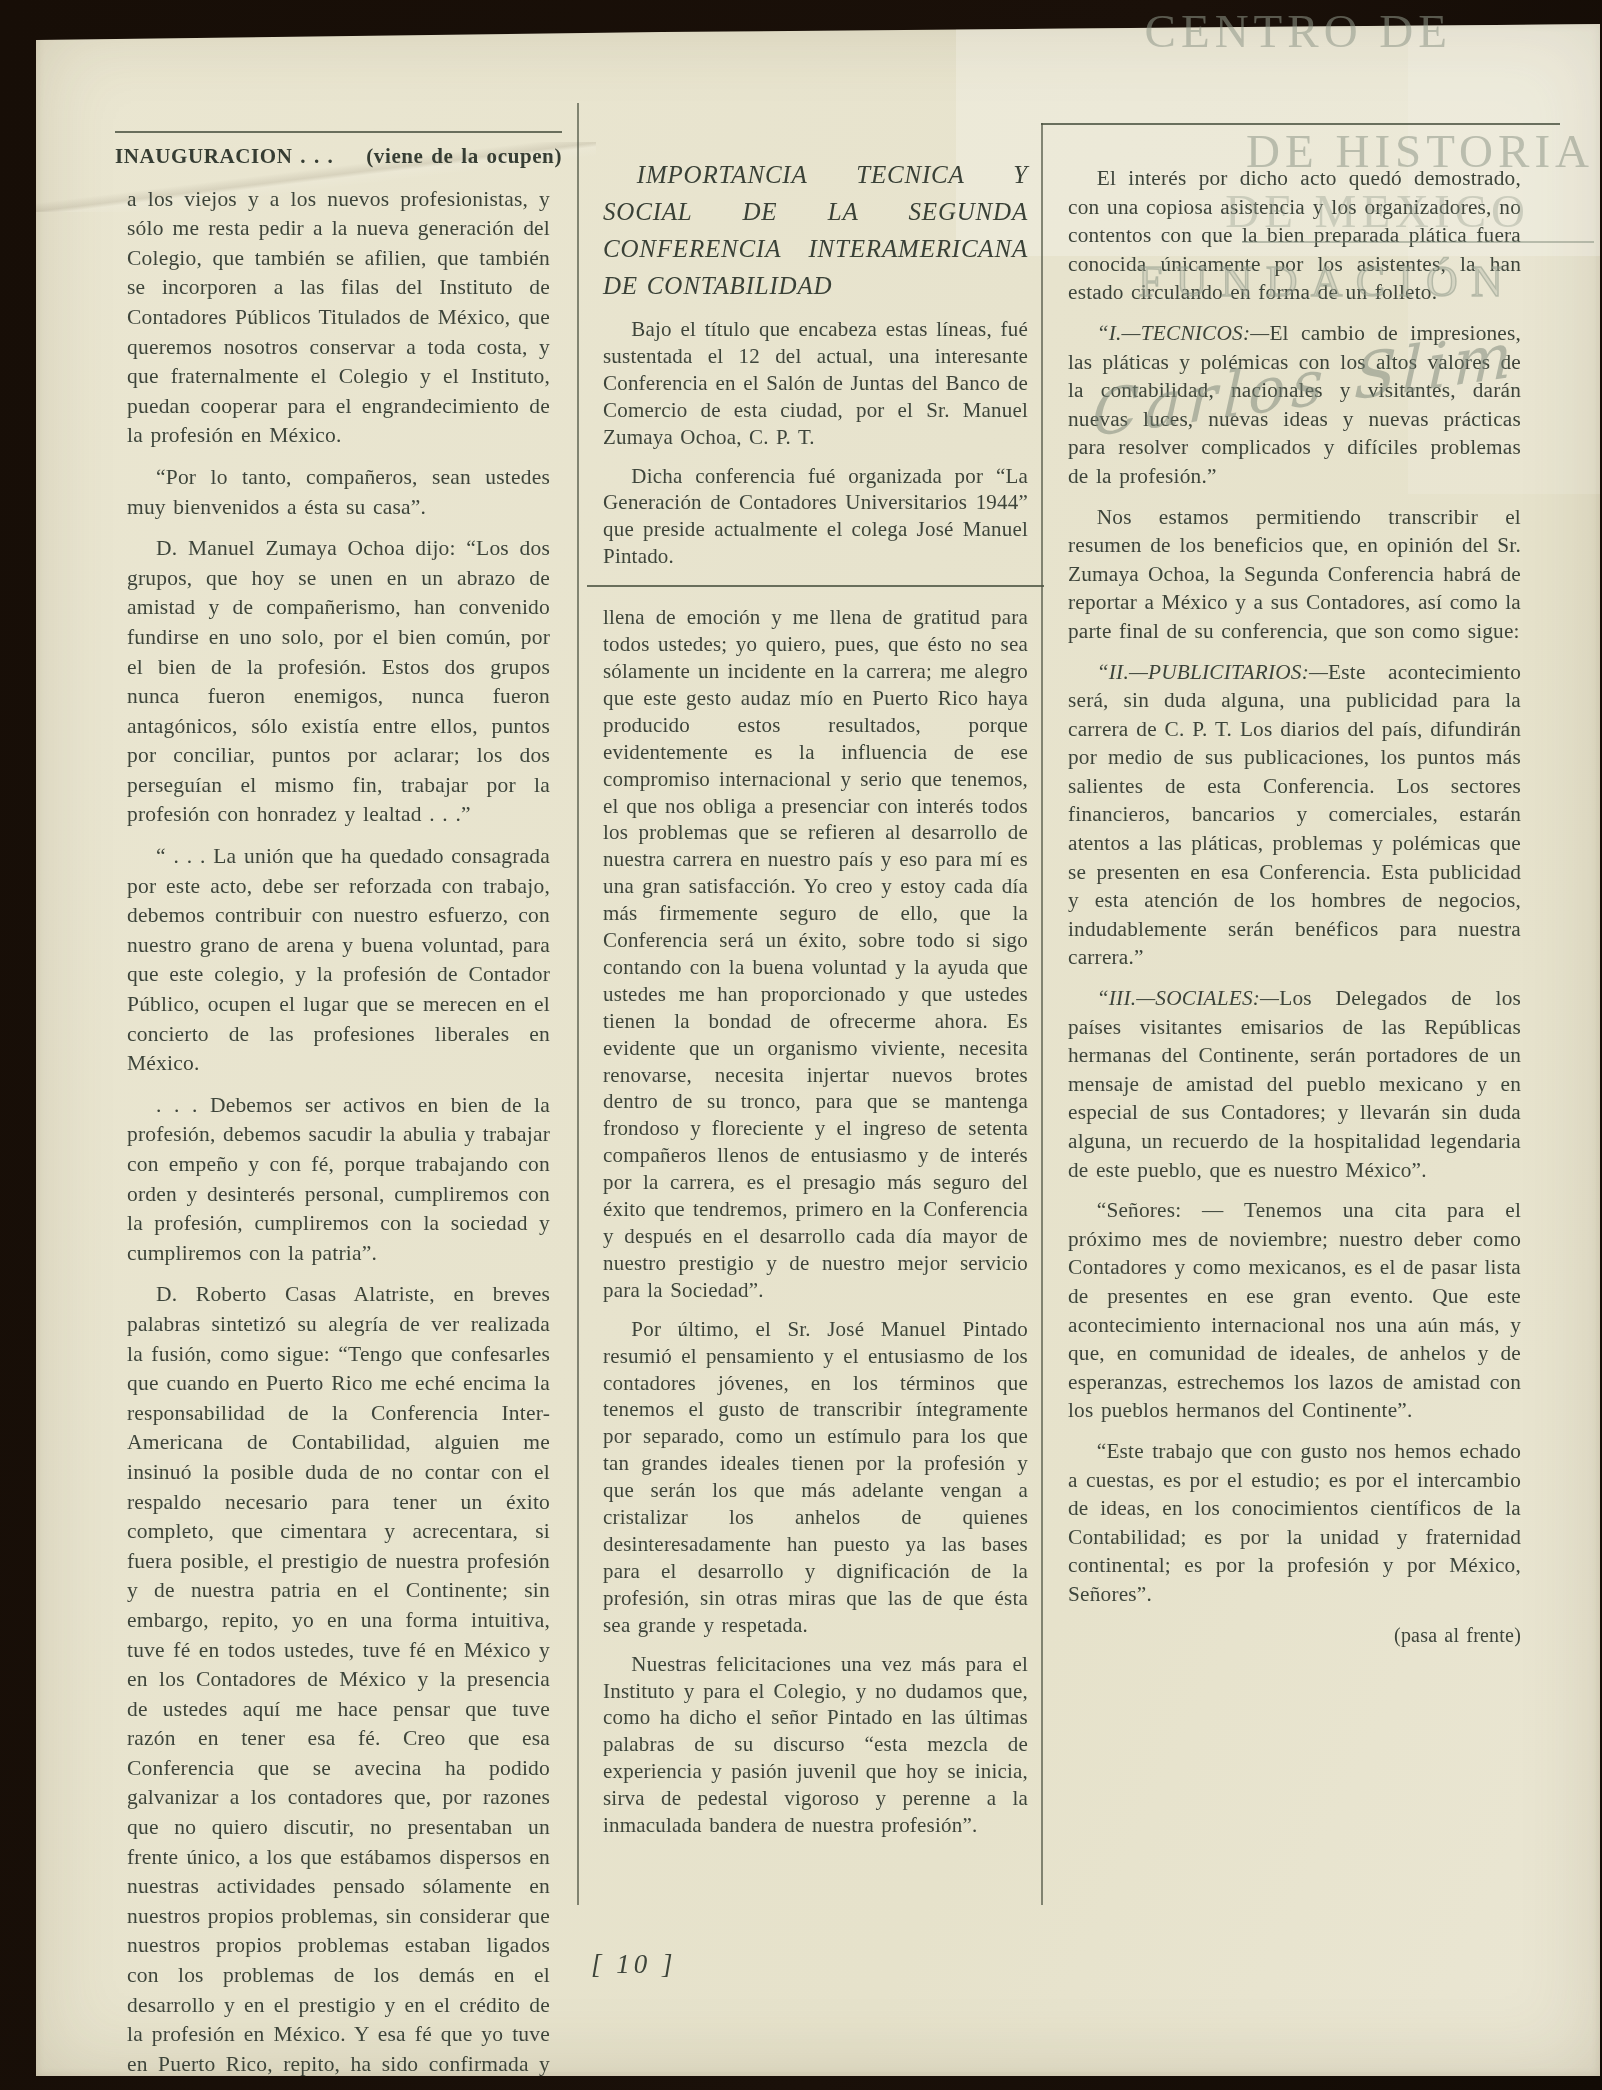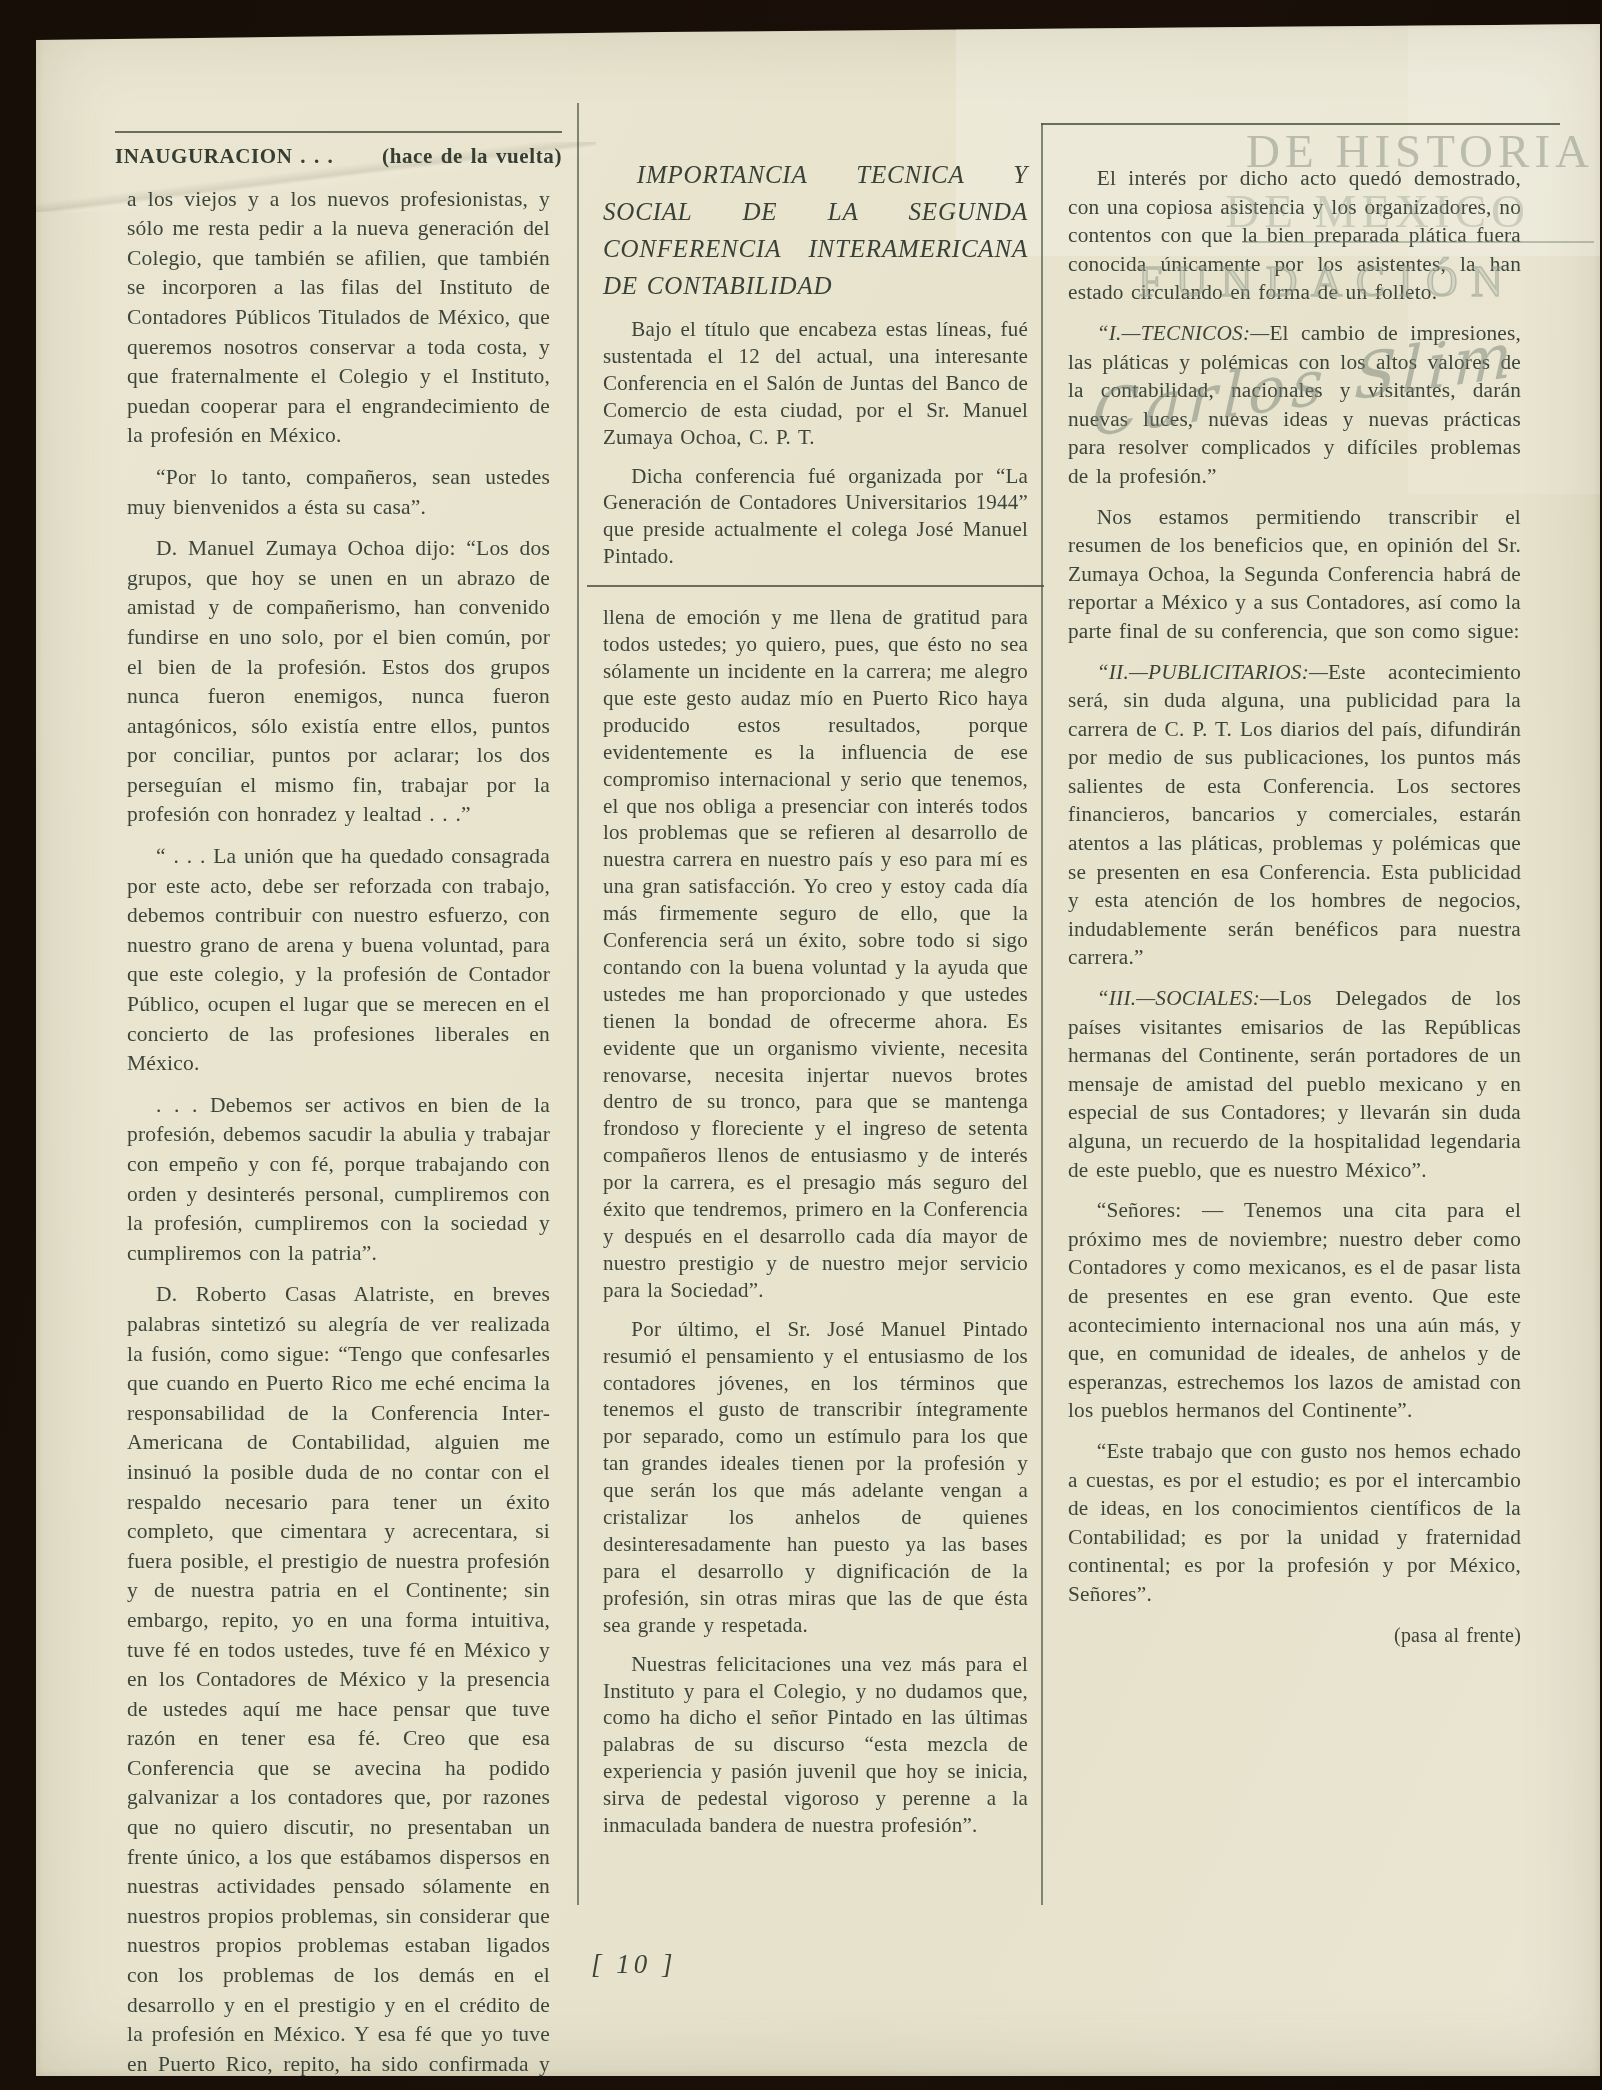--- a/index.html
+++ b/index.html
@@ -80,21 +80,21 @@
     <div class="crease"></div>
 
     <div class="rule-h" style="left:79px; top:107px; width:447px;"></div>
     <div class="rule-h" style="left:1005px; top:99px; width:519px;"></div>
     <div class="rule-v" style="left:541px; top:79px; height:1802px;"></div>
     <div class="rule-v" style="left:1005px; top:99px; height:1782px;"></div>
 
     <div class="col col-left" style="left:79px; top:118px; width:447px;">
       <div class="header-row">
         <span>INAUGURACION . . .</span>
-        <span>(hace de la vuelta)</span>
+        <span>(viene de la ocupen)</span>
       </div>
       <p class="flush">a los viejos y a los nuevos profesionistas, y sólo me resta pedir a la nueva generación del Colegio, que también se afilien, que también se incorporen a las filas del Instituto de Contadores Públicos Titulados de México, que queremos nosotros conservar a toda costa, y que fraternalmente el Colegio y el Instituto, puedan cooperar para el engrandecimiento de la profesión en México.</p>
       <p>“Por lo tanto, compañeros, sean ustedes muy bienvenidos a ésta su casa”.</p>
       <p>D. Manuel Zumaya Ochoa dijo: “Los dos grupos, que hoy se unen en un abrazo de amistad y de compañerismo, han convenido fundirse en uno solo, por el bien común, por el bien de la profesión. Estos dos grupos nunca fueron enemigos, nunca fueron antagónicos, sólo existía entre ellos, puntos por conciliar, puntos por aclarar; los dos perseguían el mismo fin, trabajar por la profesión con honradez y lealtad . . .”</p>
       <p>“ . . . La unión que ha quedado consagrada por este acto, debe ser reforzada con trabajo, debemos contribuir con nuestro esfuerzo, con nuestro grano de arena y buena voluntad, para que este colegio, y la profesión de Contador Público, ocupen el lugar que se merecen en el concierto de las profesiones liberales en México.</p>
       <p>. . . Debemos ser activos en bien de la profesión, debemos sacudir la abulia y trabajar con empeño y con fé, porque trabajando con orden y desinterés personal, cumpliremos con la profesión, cumpliremos con la sociedad y cumpliremos con la patria”.</p>
       <p>D. Roberto Casas Alatriste, en breves palabras sintetizó su alegría de ver realizada la fusión, como sigue: “Tengo que confesarles que cuando en Puerto Rico me eché encima la responsabilidad de la Conferencia Inter-Americana de Contabilidad, alguien me insinuó la posible duda de no contar con el respaldo necesario para tener un éxito completo, que cimentara y acrecentara, si fuera posible, el prestigio de nuestra profesión y de nuestra patria en el Continente; sin embargo, repito, yo en una forma intuitiva, tuve fé en todos ustedes, tuve fé en México y en los Contadores de México y la presencia de ustedes aquí me hace pensar que tuve razón en tener esa fé. Creo que esa Conferencia que se avecina ha podido galvanizar a los contadores que, por razones que no quiero discutir, no presentaban un frente único, a los que estábamos dispersos en nuestras actividades pensado sólamente en nuestros propios problemas, sin considerar que nuestros propios problemas estaban ligados con los problemas de los demás en el desarrollo y en el prestigio y en el crédito de la profesión en México. Y esa fé que yo tuve en Puerto Rico, repito, ha sido confirmada y eso me</p>
     </div>
 
     <div class="col col-mid" style="left:555px; top:120px; width:449px;">
@@ -115,19 +115,20 @@
       <p><span class="sec-label">“III.—SOCIALES:—</span><span>Los Delegados de los países visitantes emisarios de las Repúblicas hermanas del Continente, serán portadores de un mensaje de amistad del pueblo mexicano y en especial de sus Contadores; y llevarán sin duda alguna, un recuerdo de la hospitalidad legendaria de este pueblo, que es nuestro México”.</span></p>
       <p>“Señores: — Tenemos una cita para el próximo mes de noviembre; nuestro deber como Contadores y como mexicanos, es el de pasar lista de presentes en ese gran evento.  Que este acontecimiento internacional nos una aún más, y que, en comunidad de ideales, de anhelos y de esperanzas, estrechemos los lazos de amistad con los pueblos hermanos del Continente”.</p>
       <p>“Este trabajo que con gusto nos hemos echado a cuestas, es por el estudio; es por el intercambio de ideas, en los conocimientos científicos de la Contabilidad; es por la unidad y fraternidad continental; es por la profesión y por México, Señores”.</p>
       <p class="pasa">(pasa al frente)</p>
     </div>
 
     <div class="pagenum" style="left:555px; top:1925px; width:449px;">[ 10 ]</div>
   </div>
 
   <div class="wm">
+    <div class="wm-line" style="top:4px; right:150px;">CENTRO DE</div>
     <div class="wm-line lighter" style="top:184px; right:72px;">DE MEXICO</div>
     <div class="wm-line" style="top:124px; right:8px;">DE HISTORIA</div>
     <div class="wm-rule" style="top:241px; right:8px; width:352px;"></div>
     <div class="wm-line outline" style="top:256px; right:86px;">FUNDACIÓN</div>
     <div class="wm-signature" style="top:318px; right:84px;">Carlos Slim</div>
   </div>
 </div>
 
 </body></html>

